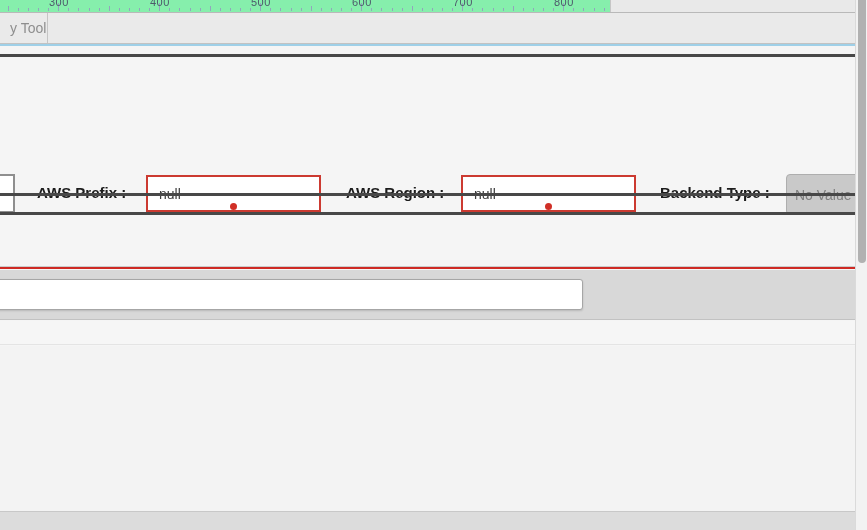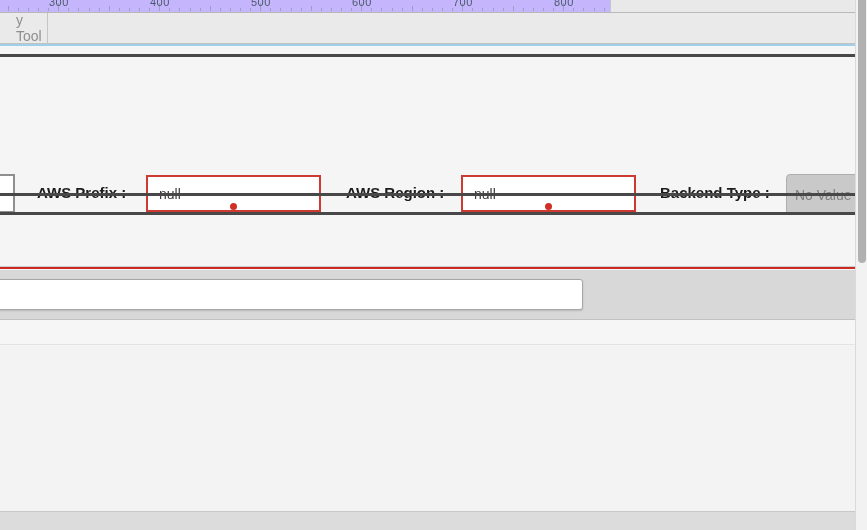--- a/index.html
+++ b/index.html
@@ -1,32 +1,32 @@
 <!DOCTYPE html>
 <html style="--red-border: #cc3a31; --red-dot: #d02f26; --accent-red: #ce2a24; --tab-line-blue: #9fd0e8; --dark-line: #484848; --gray-band: #d8d8d8; --bottom-band: #dcdcdc; --disabled-bg: #c9c9c9; --disabled-text: #7f7f7f; --blue-circle: #3b7fad;"><head>
 <meta charset="utf-8">
 <style>
   * { margin:0; padding:0; box-sizing:border-box; }
   html,body { background:#ffffff; }
   body { font-family:"Liberation Sans", sans-serif; }
   #screen { position:relative; width:867px; height:530px; overflow:hidden; background:#f5f5f5; }
 
   
-  .ruler { position:absolute; left:0; top:0; width:856px; height:13px; background:#c4b5fd;
+  .ruler { position:absolute; left:0; top:0; width:856px; height:13px; background:#86efac;
            border-bottom:1px solid #b9b9b9; overflow:hidden; }
   .ruler-ext { position:absolute; left:610px; top:0; width:246px; height:12px; background:#e9e9e9;
                border-left:1px solid #c6c6c6; }
   .tick { position:absolute; bottom:1px; width:1px; background:#93a4bd; }
   .ruler-num { position:absolute; top:-4px; font-size:11px; color:#4d5a6b; letter-spacing:0.5px; }
 
   
   .tabbar { position:absolute; left:0; top:13px; width:856px; height:31px; background:#eaeaea;
             border-bottom:1px solid #c2c2c2; display:flex; }
   .tab { height:100%; display:flex; align-items:center; font-size:14px; }
-  .tab-inactive { width:48px; color:#8e8e8e; padding-left:16px; border-right:1px solid #c5c5c5; }
+  .tab-inactive { width:48px; color:#8e8e8e; padding-left:10px; border-right:1px solid #c5c5c5; }
   .tab-active { width:95px; justify-content:center; color:#3b3b3b; background:#e9e9e9;
                 border-right:1px solid #c0c0c0; box-shadow:inset 1px 0 0 #d8d8d8; }
   .blue-line { position:absolute; left:0; top:44px; width:856px; height:2px; background:var(--tab-line-blue,#9fd0e8); }
 
   
   .hline { position:absolute; left:0; width:856px; background:var(--dark-line,#484848); }
   .hline-a { top:54px; height:3px; }
   .hline-b { top:193px; height:3px; }
   .hline-c { top:212px; height:3px; }
   .redline { position:absolute; left:0; top:266px; width:856px; height:3px;

